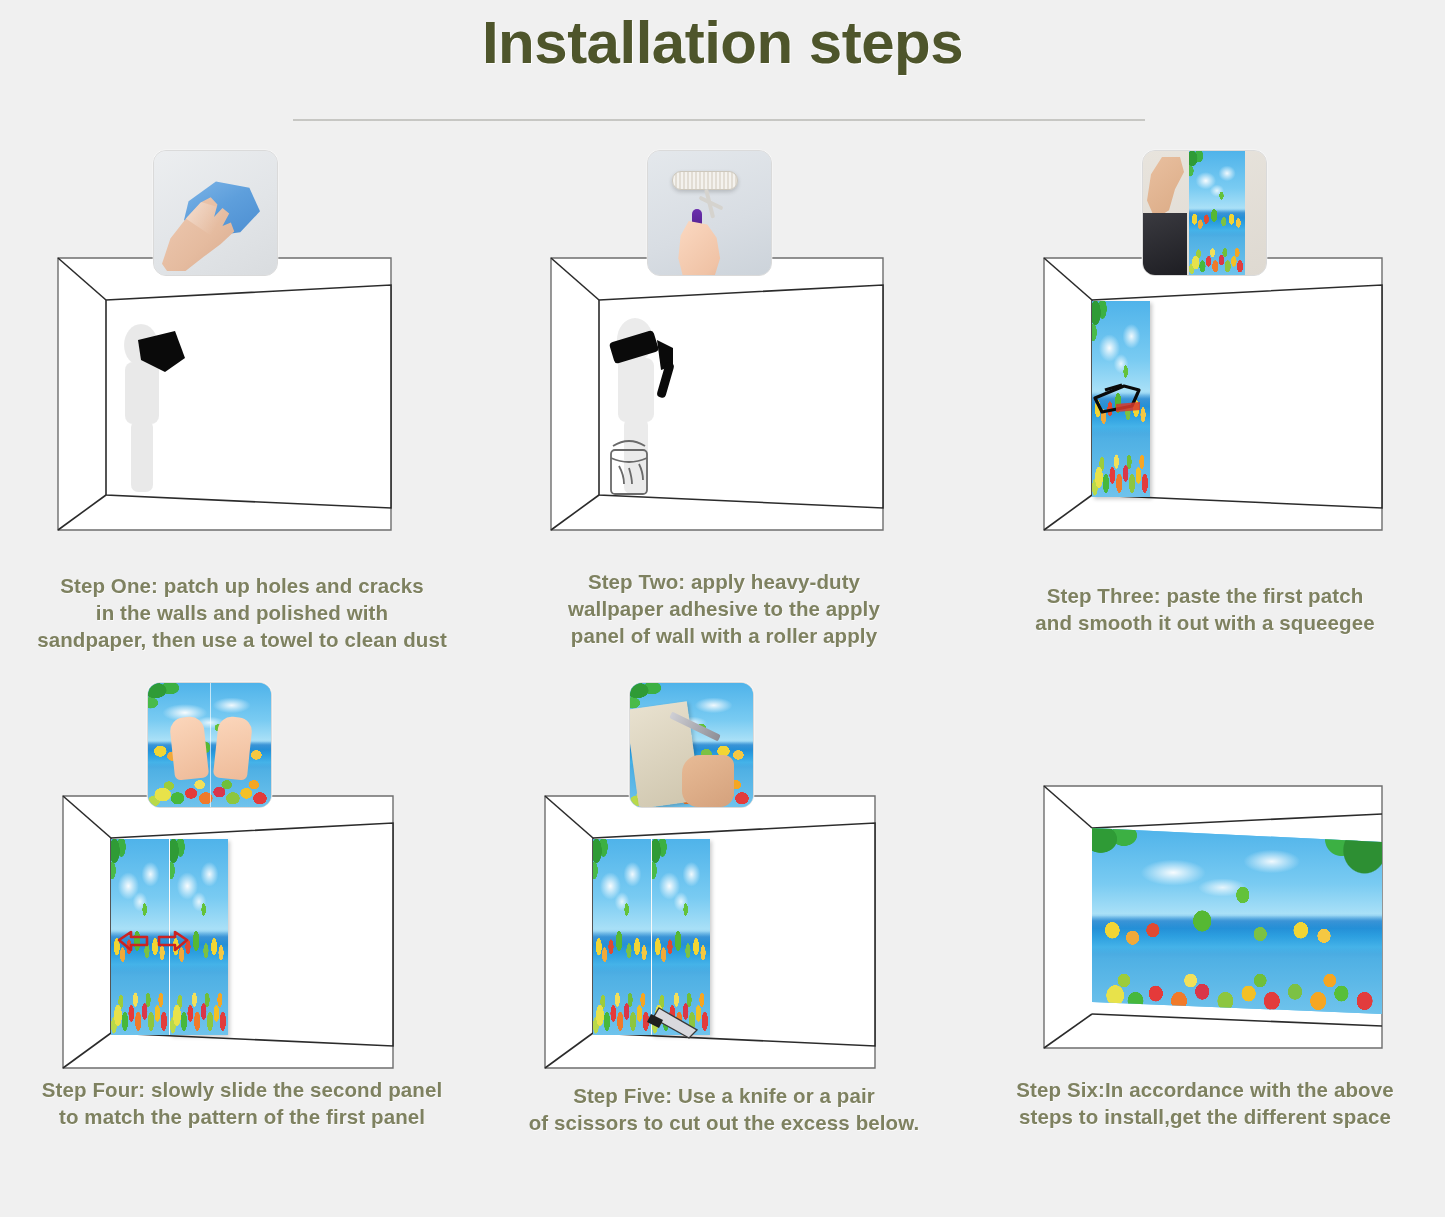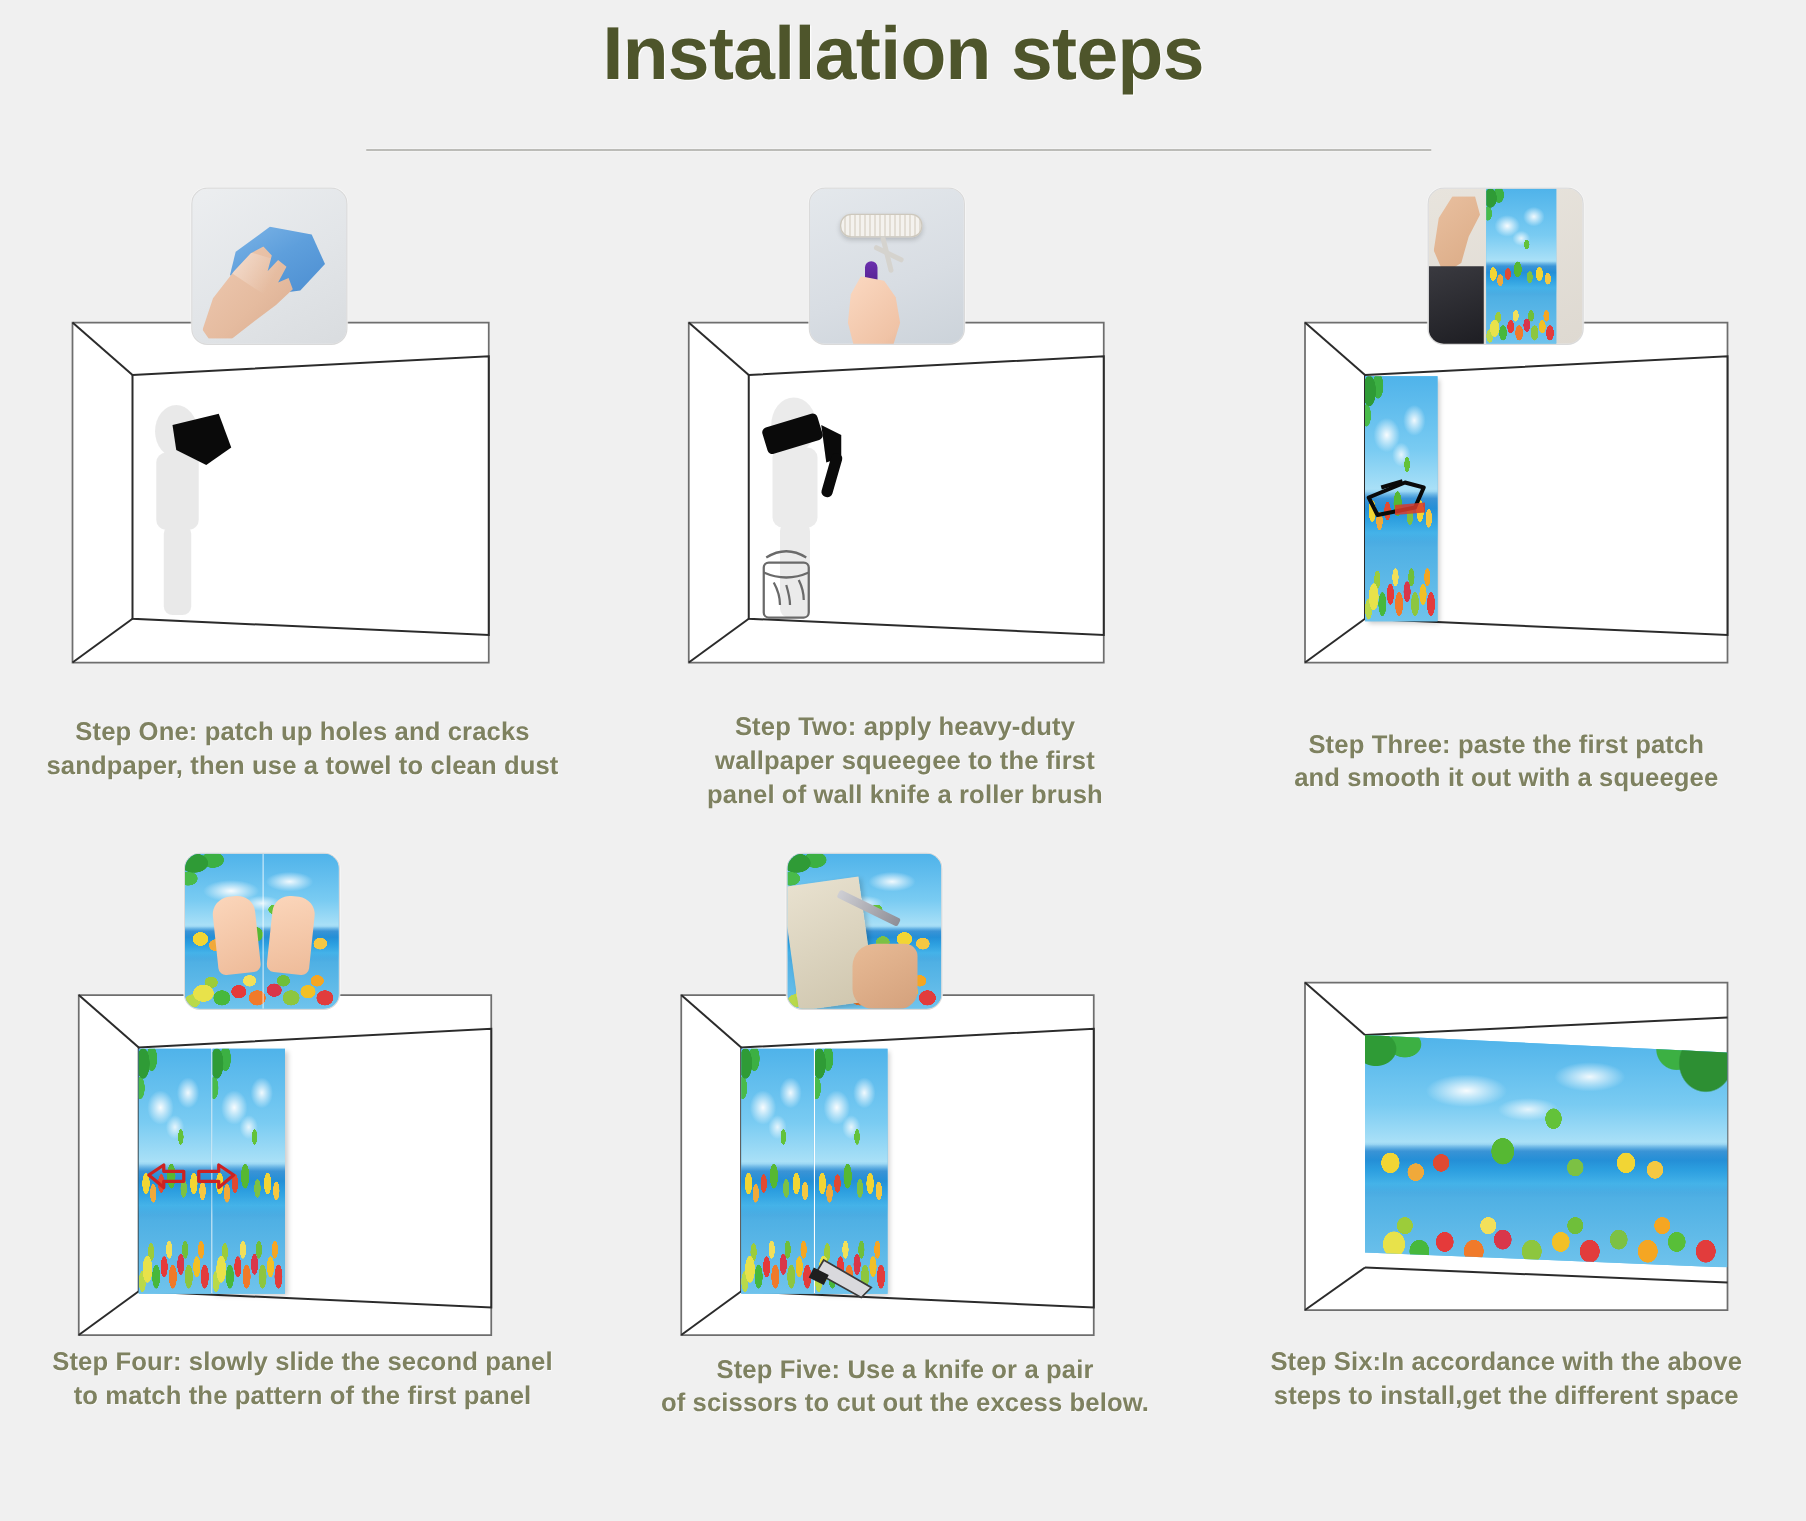--- a/index.html
+++ b/index.html
@@ -297,20 +297,21 @@
           <div class="photo" style="left:152px; top:10px;">
             <div class="pin">
               <div class="ph-wall"></div>
               <div class="cloth"></div>
               <div class="hand1"></div>
             </div>
           </div>
         </div>
         <div class="caption" style="top:432px;">
           <span class="ln">Step One: patch up holes and cracks</span>
+          <span class="ln">in the walls and polished with</span>
           <span class="ln">sandpaper, then use a towel to clean dust</span>
         </div>
       </div>
 
       <div class="cell c1">
         <div class="scene">
           <svg class="room-svg" viewBox="0 0 482 420">
             <polygon points="68,118 400,118 400,390 68,390" fill="#ffffff" stroke="#6e6e6e" stroke-width="1.4"></polygon>
             <polygon points="116,160 400,145 400,368 116,355" fill="#ffffff" stroke="#2b2b2b" stroke-width="1.6"></polygon>
             <line x1="68" y1="118" x2="116" y2="160" stroke="#2b2b2b" stroke-width="1.6"></line>
@@ -340,22 +341,22 @@
               <div class="roller-nap"></div>
               <div class="roller-arm"></div>
               <div class="roller-arm2"></div>
               <div class="roller-grip"></div>
               <div class="hand2"></div>
             </div>
           </div>
         </div>
         <div class="caption" style="top:428px;text-align:center;">
           <span class="ln">Step Two: apply heavy-duty</span>
-          <span class="ln">wallpaper squeegee to the first</span>
-          <span class="ln">panel of wall knife a roller brush</span>
+          <span class="ln">wallpaper adhesive to the apply</span>
+          <span class="ln">panel of wall with a roller apply</span>
         </div>
       </div>
 
       <div class="cell c2">
         <div class="scene">
           <svg class="room-svg" viewBox="0 0 482 420">
             <polygon points="80,118 418,118 418,390 80,390" fill="#ffffff" stroke="#6e6e6e" stroke-width="1.4"></polygon>
             <polygon points="128,160 418,145 418,368 128,355" fill="#ffffff" stroke="#2b2b2b" stroke-width="1.6"></polygon>
             <line x1="80" y1="118" x2="128" y2="160" stroke="#2b2b2b" stroke-width="1.6"></line>
             <line x1="80" y1="390" x2="128" y2="355" stroke="#2b2b2b" stroke-width="1.6"></line>

